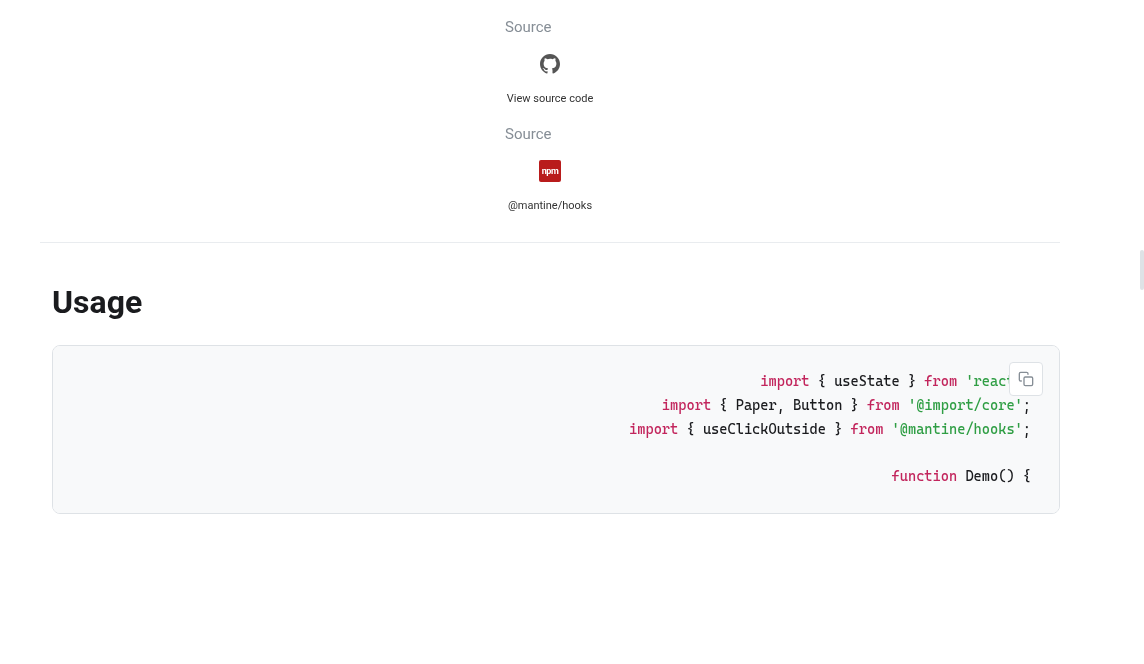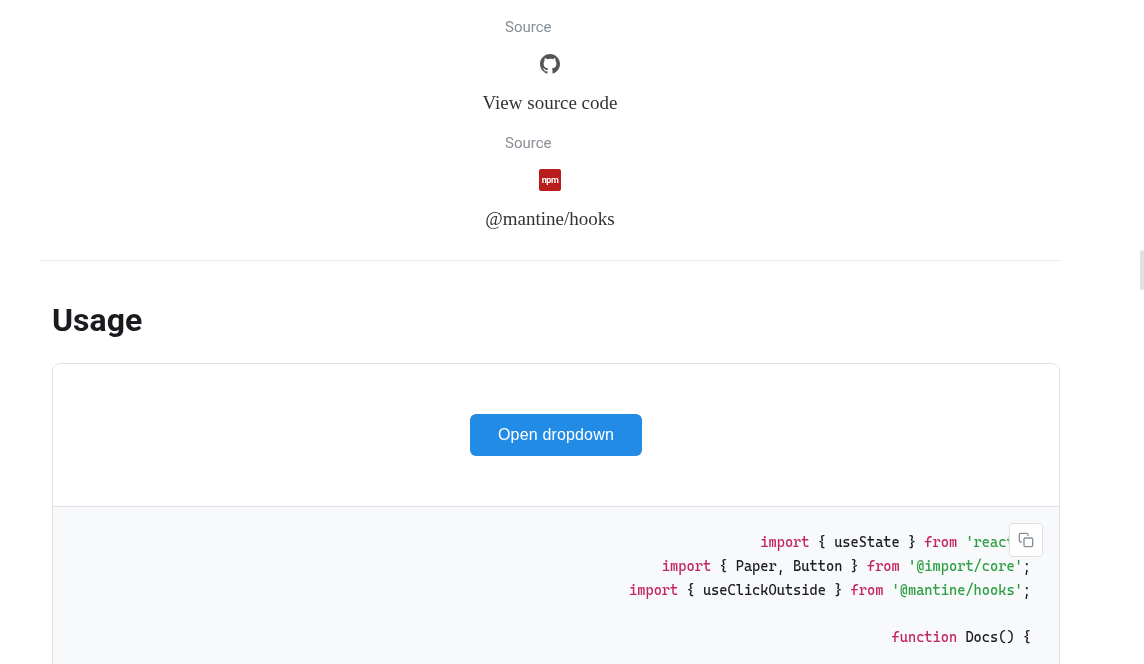--- a/index.html
+++ b/index.html
@@ -47,27 +47,26 @@
       width: 24px;
       height: 24px;
       display: flex;
       align-items: center;
       justify-content: center;
       flex-shrink: 0;
     }
 
     .info-link {
       color: #333;
-      font-size: 19px;
+      font-size: 11px;
       text-decoration: none;
       display: flex;
       align-items: center;
       gap: 10px;
       cursor: pointer;
-      font-family: Liberation Serif, serif;
     }
 
     
     .npm-icon {
       width: 22px;
       height: 22px;
       background: #b91c1c;
       color: white;
       font-size: 9px;
       font-weight: bold;
@@ -193,36 +192,33 @@
       <a class="info-link" href="#">@mantine/hooks</a>
     </div>
 
   </div>
 
   <div class="usage-section">
     <h2 class="usage-title">Usage</h2>
 
     <div class="demo-box">
 
-      <div class="demo-preview">
-        <button class="open-dropdown-btn">Open dropdown</button>
-      </div>
 
       <div class="code-block">
         <button class="copy-btn" title="Copy">
           <svg width="16" height="16" viewBox="0 0 24 24" fill="none" stroke="currentColor" stroke-width="2" stroke-linecap="round" stroke-linejoin="round">
             <rect x="9" y="9" width="13" height="13" rx="2" ry="2"></rect>
             <path d="M5 15H4a2 2 0 0 1-2-2V4a2 2 0 0 1 2-2h9a2 2 0 0 1 2 2v1"></path>
           </svg>
         </button>
 
         <span class="code-line"><span class="kw">import</span><span class="plain"> { useState } </span><span class="kw">from</span><span class="plain"> </span><span class="str">'react'</span><span class="plain">;</span></span>
         <span class="code-line"><span class="kw">import</span><span class="plain"> { Paper, Button } </span><span class="kw">from</span><span class="plain"> </span><span class="str">'@import/core'</span><span class="plain">;</span></span>
         <span class="code-line"><span class="kw">import</span><span class="plain"> { useClickOutside } </span><span class="kw">from</span><span class="plain"> </span><span class="str">'@mantine/hooks'</span><span class="plain">;</span></span>
         <span class="code-line"> </span>
-        <span class="code-line"><span class="kw">function</span><span class="plain"> Docs() {</span></span>
+        <span class="code-line"><span class="kw">function</span><span class="plain"> Demo() {</span></span>
       </div>
 
     </div>
   </div>
 </div>
 
 <div class="right-indicator"></div>
 
 </body></html>

